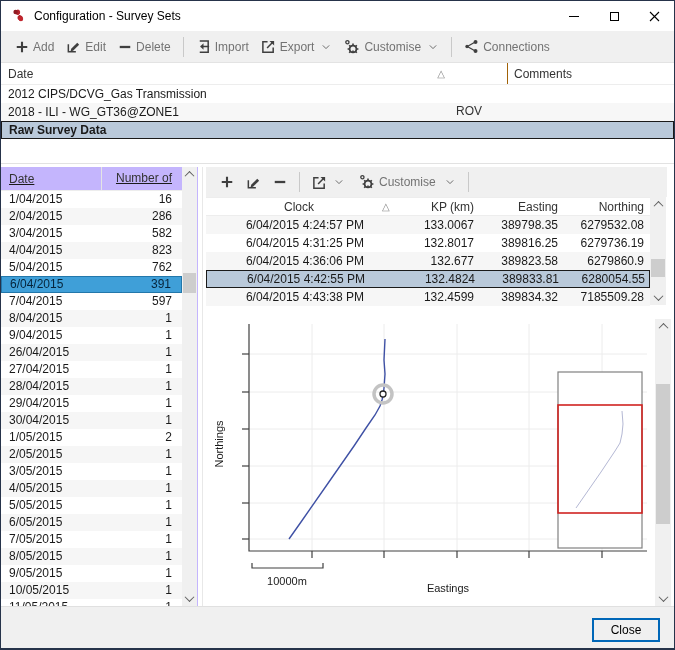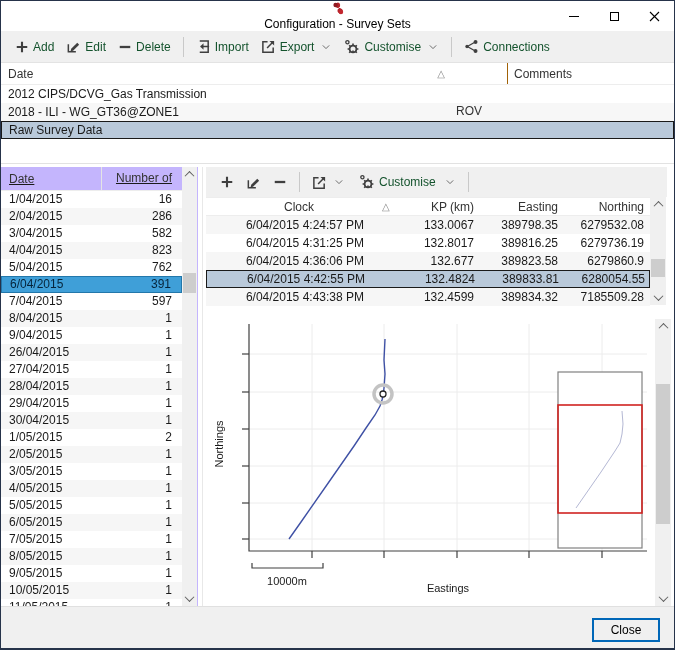--- a/index.html
+++ b/index.html
@@ -3,43 +3,43 @@
 <meta charset="utf-8">
 <style>
   * { margin:0; padding:0; box-sizing:border-box; }
   html,body { width:675px; height:650px; font-family:"Liberation Sans", sans-serif; background:#fff; }
   .window {
     position:relative; width:675px; height:650px; background:#fff;
     border:1px solid #26334a; border-bottom:2px solid #26334a; overflow:hidden;
     font-size:12px; color:#1a1a1a;
   }
   
-  .titlebar { position:absolute; left:0; top:0; width:100%; height:30px; background:#fff; display:flex; align-items:center;flex-direction:column; }
+  .titlebar { position:absolute; left:0; top:0; width:100%; height:30px; background:#fff; display:flex; align-items:center; }
   .app-icon { width:16px; height:16px; margin:0 8px 0 9px; }
   .title { font-size:12px; color:#000; }
   .win-controls { position:absolute; right:0; top:0; height:30px; display:flex; }
   .win-btn { width:40px; height:30px; display:flex; align-items:center; justify-content:center; cursor:default; }
   .glyph-min { width:10px; height:1px; background:#000; }
   .glyph-max { width:9px; height:9px; border:1px solid #000; }
   
   .toolbar { position:absolute; left:0; top:30px; width:100%; height:32px; background:#f0f0f0; display:flex; align-items:center; padding-left:8px; border-bottom:1px solid #e3e3e3; }
-  .tb-btn { display:flex; align-items:center; gap:4px; padding:4px 6px; color:#14532d; }
+  .tb-btn { display:flex; align-items:center; gap:4px; padding:4px 6px; color:#737373; }
   .tb-sep { width:1px; height:20px; background:#c9c9c9; margin:0 6px; }
   .chev { width:8px; height:8px; display:inline-block; }
   .icon-svg { display:block; }
   
   .survey-table { position:absolute; left:0; top:62px; width:100%; height:100px; background:#fff; }
   .sv-header { display:flex; height:22px; align-items:center; border-bottom:1px solid #ededed; color:#333; }
   .sv-col-name { flex:0 0 448px; padding-left:7px; display:flex; align-items:center; justify-content:space-between; }
   .sv-col-rov { flex:0 0 58px; padding-left:6px; border-left:1px solid #e4e4e4; align-self:stretch; display:flex; align-items:center;margin-top:48px; }
   .sv-col-comments { flex:1; padding-left:6px; border-left:1px solid #a16207; align-self:stretch; display:flex; align-items:center; }
   .sort-tri { color:#8a8a8a; font-size:10px; padding-right:4px; }
   .sv-row { height:18px; line-height:18px; padding-left:7px; background:#fff; }
   .sv-row:nth-child(odd) { background:#f7f7f7; }
-  .sv-row.sel { background:#b9c9da; border:1px solid #1a1a1a; line-height:16px; }
+  .sv-row.sel { background:#b9c9da; border:1px solid #1a1a1a; line-height:16px;font-weight:bold; }
   .hsplit { position:absolute; left:0; top:162px; width:100%; height:1px; background:#e2e2e2; }
   
   .dates-panel { position:absolute; left:0; top:166px; width:197px; height:439px; background:#c4b5fd;text-decoration:underline; }
   .dt-header { display:flex; height:24px; align-items:center; border-bottom:1px solid #ededed; color:#333; width:181px; }
   .dt-h-date { flex:0 0 100px; padding-left:8px; }
   .dt-h-num { flex:1; text-align:right; padding-right:10px; border-left:1px solid #e4e4e4; align-self:stretch; line-height:23px; }
   .dt-rows { position:absolute; left:0; top:24px; width:181px; height:415px; overflow:hidden; }
   .drow { display:flex; height:17px; line-height:17px; background:#fff; }
   .drow:nth-child(even) { background:#f6f6f6; }
   .drow .date { flex:0 0 100px; padding-left:8px; }

